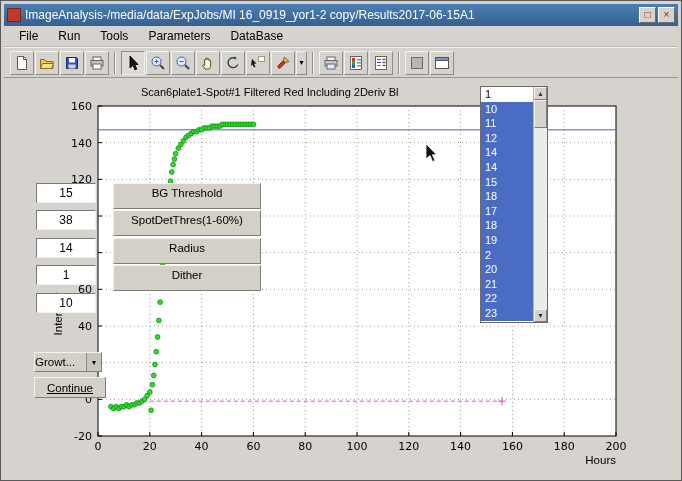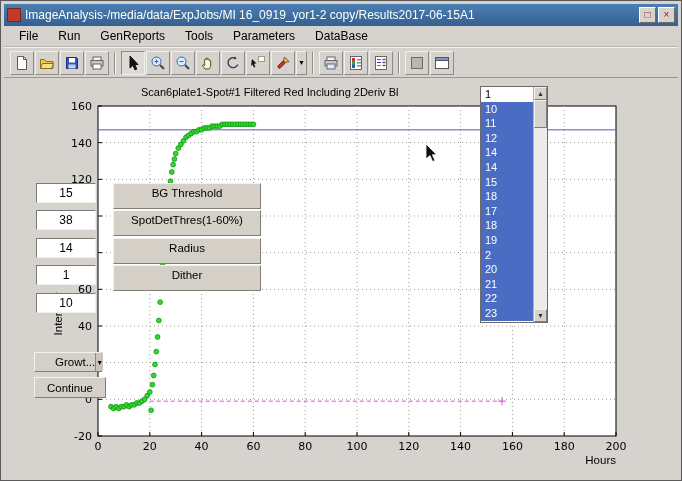--- a/index.html
+++ b/index.html
@@ -59,28 +59,28 @@
     text-align: center; font-size: 12px; font-family: inherit; padding: 0;
   }
   .plabel {
     position: absolute; left: 112px; width: 148px; height: 26px;
     background: #d4d0c8; border: 1px solid; border-color: #f4f2ee #807d78 #807d78 #f4f2ee;
     text-align: center; font-size: 11.5px; line-height: 19px; white-space: nowrap; overflow: hidden;
   }
   .popup {
     position: absolute; left: 33px; top: 273px; width: 68px; height: 20px;
     background: #d4d0c8; border: 1px solid; border-color: #f4f2ee #807d78 #807d78 #f4f2ee;
-    display: flex; align-items: center; font-size: 11.5px; padding-left: 20px;
+    display: flex; align-items: center; font-size: 11.5px; padding-left: 0;
   }
   .popup-arrow { margin-left: auto; width: 15px; height: 18px; background: #c9c5bd; border-left: 1px solid #8a8781;
     font-size: 7px; display: flex; align-items: center; justify-content: center; }
   .continue-btn {
     position: absolute; left: 33px; top: 298px; width: 72px; height: 21px;
     background: #d4d0c8; border: 1px solid; border-color: #f4f2ee #807d78 #807d78 #f4f2ee;
-    font-size: 11.5px; font-family: inherit; padding: 0;
+    font-size: 11.5px; font-family: inherit; padding: 0; text-decoration: underline;
   }
   
   .spot-list {
     position: absolute; left: 479px; top: 7px; width: 68px; height: 237px;
     background: #fff; border: 1px solid #6e6b66; display: flex;
   }
   .spot-items { flex: 1; overflow: hidden; }
   .spot-item { height: 14.6px; font-size: 11px; line-height: 14.5px; padding-left: 4px; background: #fff; color: #000; }
   .spot-item.hl { background: #4a6cc3; color: #fff; }
   .vscroll { width: 14px; position: relative; background: #edebe7; border-left: 1px solid #b5b2ac; }
@@ -105,21 +105,20 @@
     <div class="title-text">ImageAnalysis-/media/data/ExpJobs/MI 16_0919_yor1-2 copy/Results2017-06-15A1</div>
     <div class="win-buttons">
       <div class="win-btn">□</div>
       <div class="win-btn">×</div>
     </div>
   </div>
 
   <div class="menubar">
     <span class="menu-item">File</span>
     <span class="menu-item">Run</span>
-    <span class="menu-item">GenReports</span>
     <span class="menu-item">Tools</span>
     <span class="menu-item">Parameters</span>
     <span class="menu-item">DataBase</span>
   </div>
 
   <div class="toolbar">
     <span class="tbtn">
       <svg width="16" height="16">
           <path d="M3.5 1.5h6l3 3v10h-9z" fill="#fff" stroke="#5a5a5a"></path>
           <path d="M9.5 1.5v3h3" fill="none" stroke="#5a5a5a"></path>

